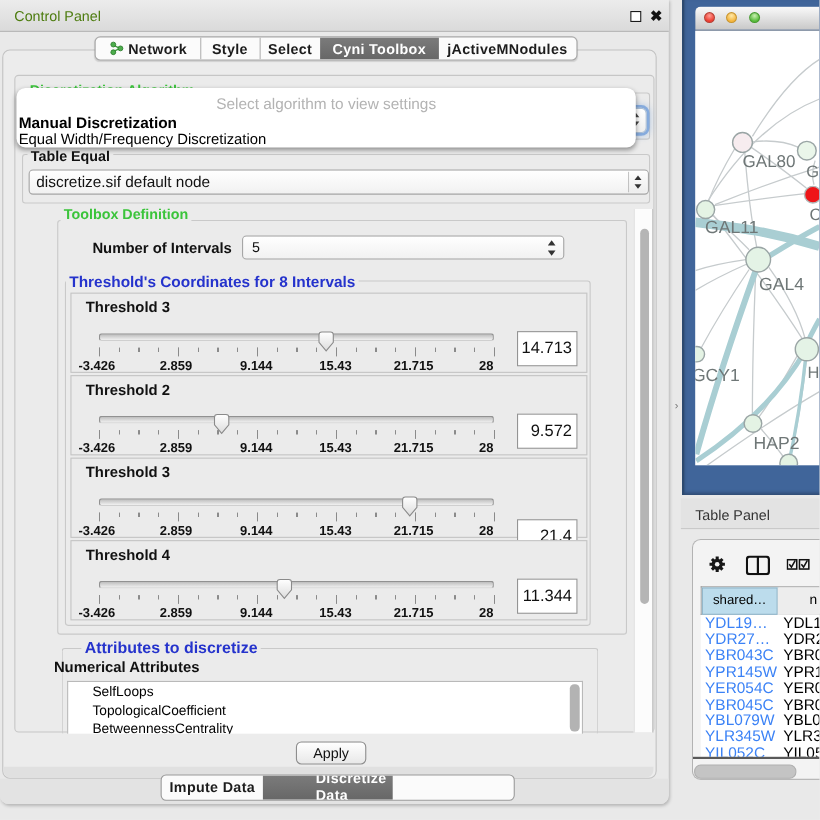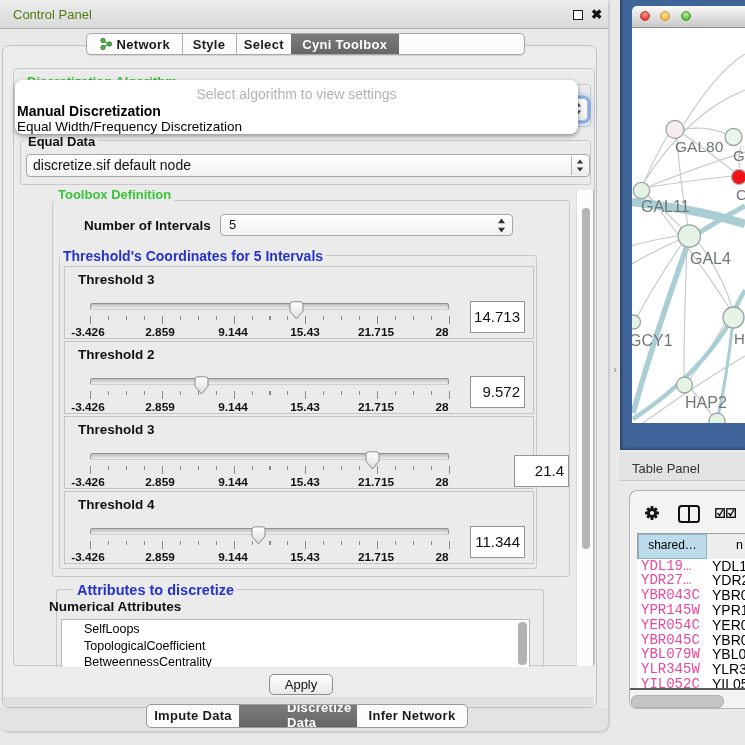--- a/index.html
+++ b/index.html
@@ -11,21 +11,21 @@
 .bold13{font-weight:bold;font-size:13.5px;color:#111;}
 .tseg{display:flex;align-items:center;justify-content:center;font-size:13px;letter-spacing:0.3px;font-weight:bold;color:#1c1c1c;height:100%;box-sizing:border-box;}
 .tsep{width:1px;background:#b2b2b2;height:100%;}
 .tick-minor{position:absolute;height:4px;background:repeating-linear-gradient(to right,#8a8a8a 0,#8a8a8a 1px,transparent 1px,transparent 17.95px);}
 .tick-major{position:absolute;height:8px;background:repeating-linear-gradient(to right,#8a8a8a 0,#8a8a8a 1px,transparent 1px,transparent 71.8px);}
 .tlabel{position:absolute;font-size:11.8px;font-weight:bold;color:#111;transform:translateX(-50%);white-space:nowrap;}
 .track{position:absolute;height:5px;background:linear-gradient(#bdbdbd,#f0f0f0);border:1px solid #919191;border-bottom-color:#cfcfcf;border-radius:2.5px;}
 .vbox{position:absolute;background:#fff;border:1px solid #949494;font-size:15px;color:#111;text-align:right;}
 .thr{position:absolute;border:1px solid #c4c4c4;background:#ebebeb;}
 .thumb{position:absolute;width:17px;height:19px;}
-.row1{position:absolute;left:4px;width:100px;font-size:14px;color:#ec4899;white-space:nowrap;overflow:hidden;font-family:Liberation Mono, monospace;}
+.row1{position:absolute;left:4px;width:100px;font-size:14px;color:#3b82f6;white-space:nowrap;overflow:hidden;}
 .row2{position:absolute;left:75px;width:40px;font-size:14px;color:#000;white-space:nowrap;overflow:hidden;}
 </style></head>
 <body>
 
 <div class="abs" id="leftwin" style="left:0;top:0;width:608px;height:731px;background:#e9e9e9;border-radius:0 0 8px 8px;box-shadow:1px 1px 3px rgba(0,0,0,0.22);"></div>
 <div class="abs" style="left:0;top:708px;width:608px;height:23px;background:#e3e3e3;border-radius:0 0 8px 8px;"></div>
 
 <div class="abs" style="left:0;top:0;width:608px;height:28px;background:linear-gradient(#ececec,#dadada);border-bottom:1px solid #b4b4b4;"></div>
 <div class="abs" style="left:13px;top:7px;font-size:13px;color:#4d7c0f;">Control Panel</div>
 <div class="abs" style="left:573px;top:10px;width:8px;height:8px;border:1.5px solid #1a1a1a;background:#fff;"></div>
@@ -43,33 +43,34 @@
    <line x1="4" y1="10" x2="10" y2="7" stroke="#3e9e3e" stroke-width="1.2"></line>
    <circle cx="4" cy="3.5" r="2.2" fill="#4cae4c" stroke="#2e7d2e" stroke-width="0.8"></circle>
    <circle cx="4" cy="10.5" r="2.2" fill="#4cae4c" stroke="#2e7d2e" stroke-width="0.8"></circle>
    <circle cx="10.5" cy="7" r="2.2" fill="#4cae4c" stroke="#2e7d2e" stroke-width="0.8"></circle>
   </svg>Network</div>
  <div class="tsep"></div>
     <div class="tseg" style="width:53px;">Style</div>
  <div class="tsep"></div>
     <div class="tseg" style="width:54.5px;">Select</div>
  <div class="tseg" style="width:107.5px;background:linear-gradient(#7b7b7b,#676767);color:#fff;">Cyni Toolbox</div>
+ <div class="tseg" style="flex:1;">jActiveMNodules</div>
 </div>
 
 <div class="grp" style="left:20px;top:84px;width:569px;height:41px;"></div>
 <div class="glbl" style="left:24px;top:74px;color:#3bc43b;">Discretization Algorithm</div>
 
 <div class="abs" style="left:540px;top:98px;width:46px;height:21px;background:linear-gradient(#fff,#eee);border:1px solid #a9bed6;border-radius:5px;box-shadow:0 0 0 2.5px rgba(122,163,219,0.85),0 0 6px 3px rgba(122,163,219,0.45);"></div>
 <svg style="left:574px;top:102px;position:absolute;" width="8" height="13" viewBox="0 0 8 13">
     <path d="M4 0.5 L7.2 4.6 L0.8 4.6 Z" fill="#444"></path>
     <path d="M4 12.5 L7.2 8.4 L0.8 8.4 Z" fill="#444"></path>
   </svg>
 
 <div class="grp" style="left:20px;top:140px;width:569px;height:43px;"></div>
-<div class="glbl" style="left:25px;top:134px;color:#111;">Equal Data</div>
+<div class="glbl" style="left:25px;top:134px;color:#111;">Table Equal</div>
 <div class="combo" style="left:26px;top:154px;width:562px;height:21px;line-height:21px;">
   <span style="margin-left:6px;font-size:14px;">discretize.sif default node</span>
   <div style="position:absolute;right:1px;top:1px;width:16px;height:19px;border-left:1px solid #b5b5b5;border-radius:0 3px 3px 0;background:linear-gradient(#fdfdfd,#ededed);"></div>
   <svg style="position:absolute;right:5px;top:4px;" width="8" height="13" viewBox="0 0 8 13">
       <path d="M4 0.5 L7.2 4.6 L0.8 4.6 Z" fill="#333"></path>
       <path d="M4 12.5 L7.2 8.4 L0.8 8.4 Z" fill="#333"></path>
     </svg>
 </div>
 
 <div class="abs" style="left:576px;top:190px;width:16px;height:476px;background:#fcfcfc;border-left:1px solid #dcdcdc;border-right:1px solid #b5b5b5;"></div>
@@ -81,21 +82,21 @@
 <div class="abs bold13" style="left:84px;top:218px;">Number of Intervals</div>
 <div class="combo" style="left:220px;top:214px;width:291px;height:20px;line-height:20px;">
   <span style="margin-left:8px;">5</span>
   <svg style="position:absolute;right:6px;top:3px;" width="9" height="15" viewBox="0 0 9 15">
       <path d="M4.5 0.5 L8 5.2 L1 5.2 Z" fill="#333"></path>
       <path d="M4.5 14.5 L8 9.8 L1 9.8 Z" fill="#333"></path>
     </svg>
 </div>
 
 <div class="grp" style="left:59px;top:255px;width:476px;height:312px;"></div>
-<div class="glbl" style="left:60px;top:248px;color:#2533cc;font-size:14px;">Threshold's Coordinates for 5 Intervals</div>
+<div class="glbl" style="left:60px;top:248px;color:#2533cc;font-size:14px;">Threshold's Coordinates for 8 Intervals</div>
 
 <div class="thr" style="left:64px;top:266px;width:468px;height:71px;"></div>
 <div class="abs bold13" style="left:78px;top:272px;">Threshold 3</div>
 <div class="track" style="left:90px;top:303px;width:357px;"></div>
 <div class="tick-minor" style="left:90px;top:316px;width:360.5px;"></div>
 <div class="tick-major" style="left:90px;top:316px;width:360.5px;"></div>
 <svg class="thumb" style="left:288px;top:301px;" viewBox="0 0 17 19">
     <path d="M2 3.4 Q2 0.8 4.6 0.8 L12.4 0.8 Q15 0.8 15 3.4 L15 10.2 L8.5 18 L2 10.2 Z" fill="url(#tg1)" stroke="#8a8a8a" stroke-width="1"></path>
     <defs>
       <linearGradient id="tg1" x1="0" y1="0" x2="0" y2="1">
@@ -135,21 +136,21 @@
 <div class="tick-major" style="left:90px;top:466px;width:360.5px;"></div>
 <svg class="thumb" style="left:364.3px;top:451px;" viewBox="0 0 17 19">
     <path d="M2 3.4 Q2 0.8 4.6 0.8 L12.4 0.8 Q15 0.8 15 3.4 L15 10.2 L8.5 18 L2 10.2 Z" fill="url(#tg1)" stroke="#8a8a8a" stroke-width="1"></path>
   </svg>
 <div class="tlabel" style="left:88px;top:475px;">-3.426</div>
 <div class="tlabel" style="left:160px;top:475px;">2.859</div>
 <div class="tlabel" style="left:233px;top:475px;">9.144</div>
 <div class="tlabel" style="left:305px;top:475px;">15.43</div>
 <div class="tlabel" style="left:376px;top:475px;">21.715</div>
 <div class="tlabel" style="left:442px;top:475px;">28</div>
-<div class="vbox" style="left:470px;top:455px;width:49px;height:30px;line-height:30px;padding-right:4px;margin-left:44px;">21.4</div>
+<div class="vbox" style="left:470px;top:472px;width:49px;height:30px;line-height:30px;padding-right:4px;">21.4</div>
 
 <div class="thr" style="left:64px;top:491px;width:468px;height:71px;"></div>
 <div class="abs bold13" style="left:78px;top:497px;">Threshold 4</div>
 <div class="track" style="left:90px;top:528px;width:357px;"></div>
 <div class="tick-minor" style="left:90px;top:541px;width:360.5px;"></div>
 <div class="tick-major" style="left:90px;top:541px;width:360.5px;"></div>
 <svg class="thumb" style="left:249.8px;top:526px;" viewBox="0 0 17 19">
     <path d="M2 3.4 Q2 0.8 4.6 0.8 L12.4 0.8 Q15 0.8 15 3.4 L15 10.2 L8.5 18 L2 10.2 Z" fill="url(#tg1)" stroke="#8a8a8a" stroke-width="1"></path>
   </svg>
 <div class="tlabel" style="left:88px;top:550px;">-3.426</div>
@@ -168,21 +169,20 @@
   <div style="position:absolute;left:22px;top:18.5px;font-size:12.5px;">TopologicalCoefficient</div>
   <div style="position:absolute;left:22px;top:35px;font-size:12.5px;">BetweennessCentrality</div>
   <div style="position:absolute;right:2px;top:2px;width:9px;height:43px;background:#b3b3b3;border-radius:4px;"></div>
 </div>
 
 <div class="abs" style="left:269px;top:674px;width:62px;height:19px;background:linear-gradient(#ffffff,#e8e8e8);border:1px solid #8e8e8e;border-radius:5px;text-align:center;line-height:19px;font-size:13px;color:#111;">Apply</div>
 
 <div class="abs" style="left:146px;top:704px;width:320px;height:22px;background:#fbfbfb;border:1px solid #9a9a9a;border-radius:5px;display:flex;overflow:hidden;">
  <div class="tseg" style="width:92px;padding-bottom:2px;">Impute Data</div>
  <div class="tseg" style="width:118px;padding-bottom:2px;background:linear-gradient(#7b7b7b,#676767);color:#fff;padding-left:48px;">Discretize Data</div>
- <div class="tseg" style="flex:1;padding-bottom:2px;">Infer Network</div>
 </div>
 
 <div class="abs" style="left:15px;top:80px;width:563px;height:54px;background:#fff;border-radius:8px;box-shadow:0 2px 5px rgba(0,0,0,0.4);"></div>
 <div class="abs" style="left:15px;top:86px;width:563px;text-align:center;font-size:14px;color:#b3b3b3;">Select algorithm to view settings</div>
 <div class="abs" style="left:17px;top:103px;font-size:14px;font-weight:bold;color:#000;">Manual Discretization</div>
 <div class="abs" style="left:17px;top:118.5px;font-size:13.5px;color:#000;">Equal Width/Frequency Discretization</div>
 
 <div class="abs" style="left:613.5px;top:364px;font-size:10px;color:#777;">›</div>
 
 <div class="abs" style="left:620px;top:0;width:125px;height:450px;background:#40659a;border-left:2px solid #2d4a70;box-shadow:inset 0 -2px 3px rgba(0,0,0,0.25);"></div>

